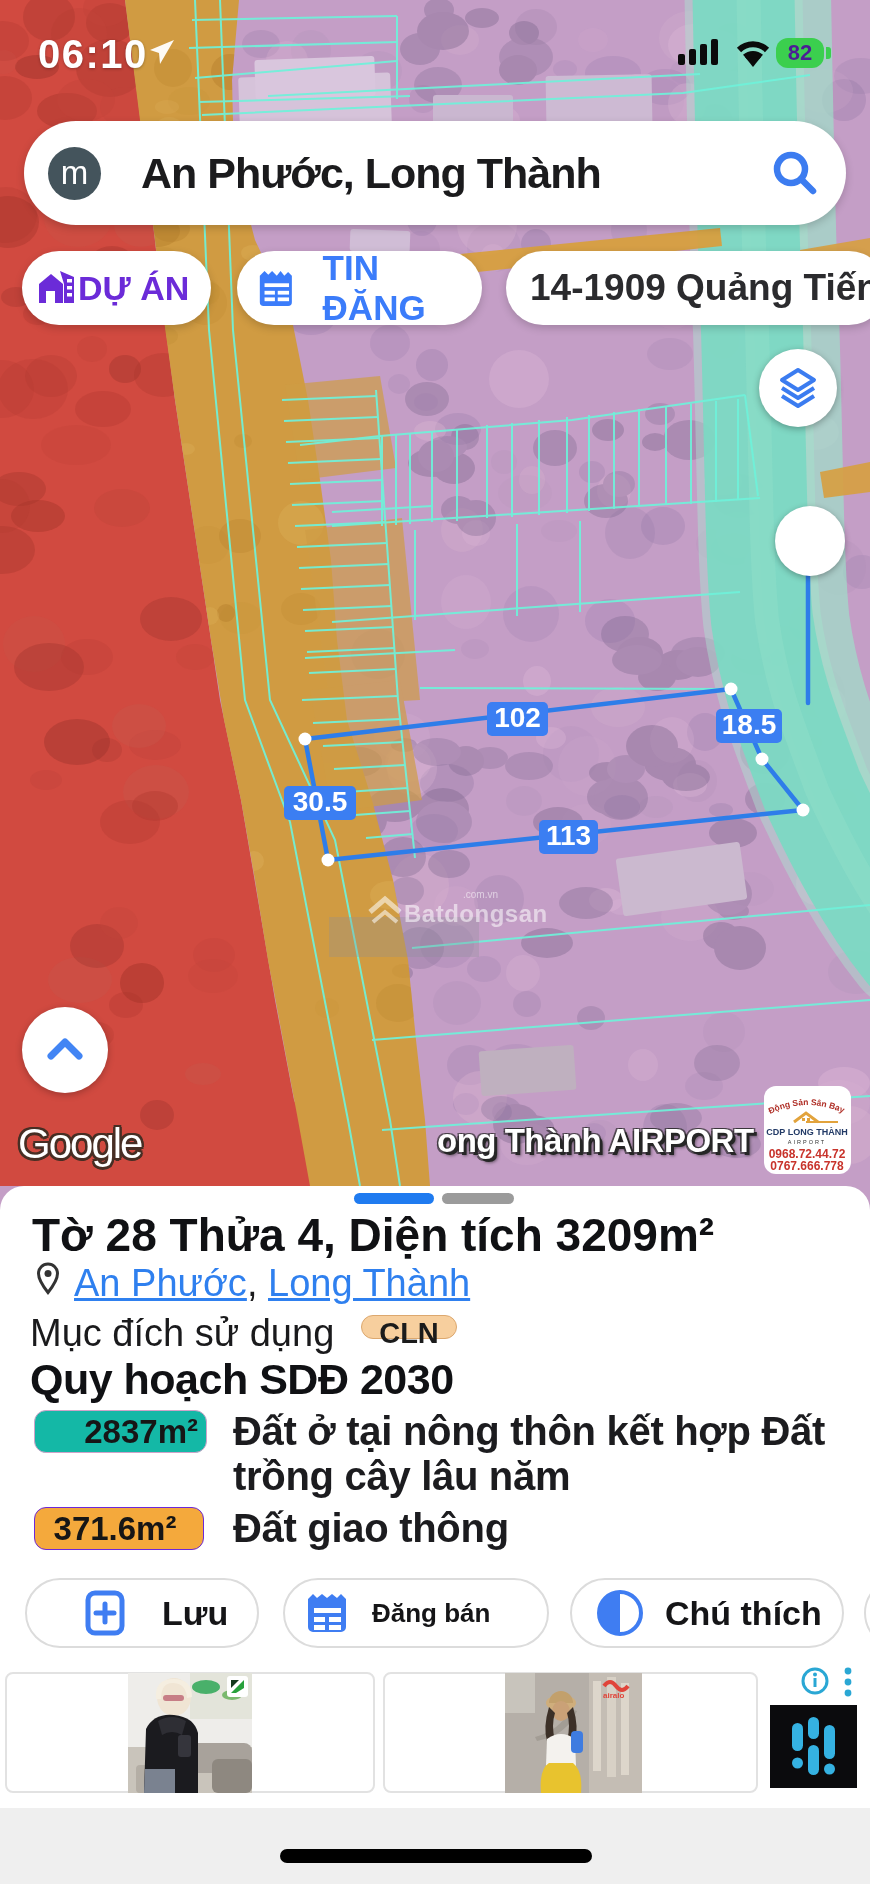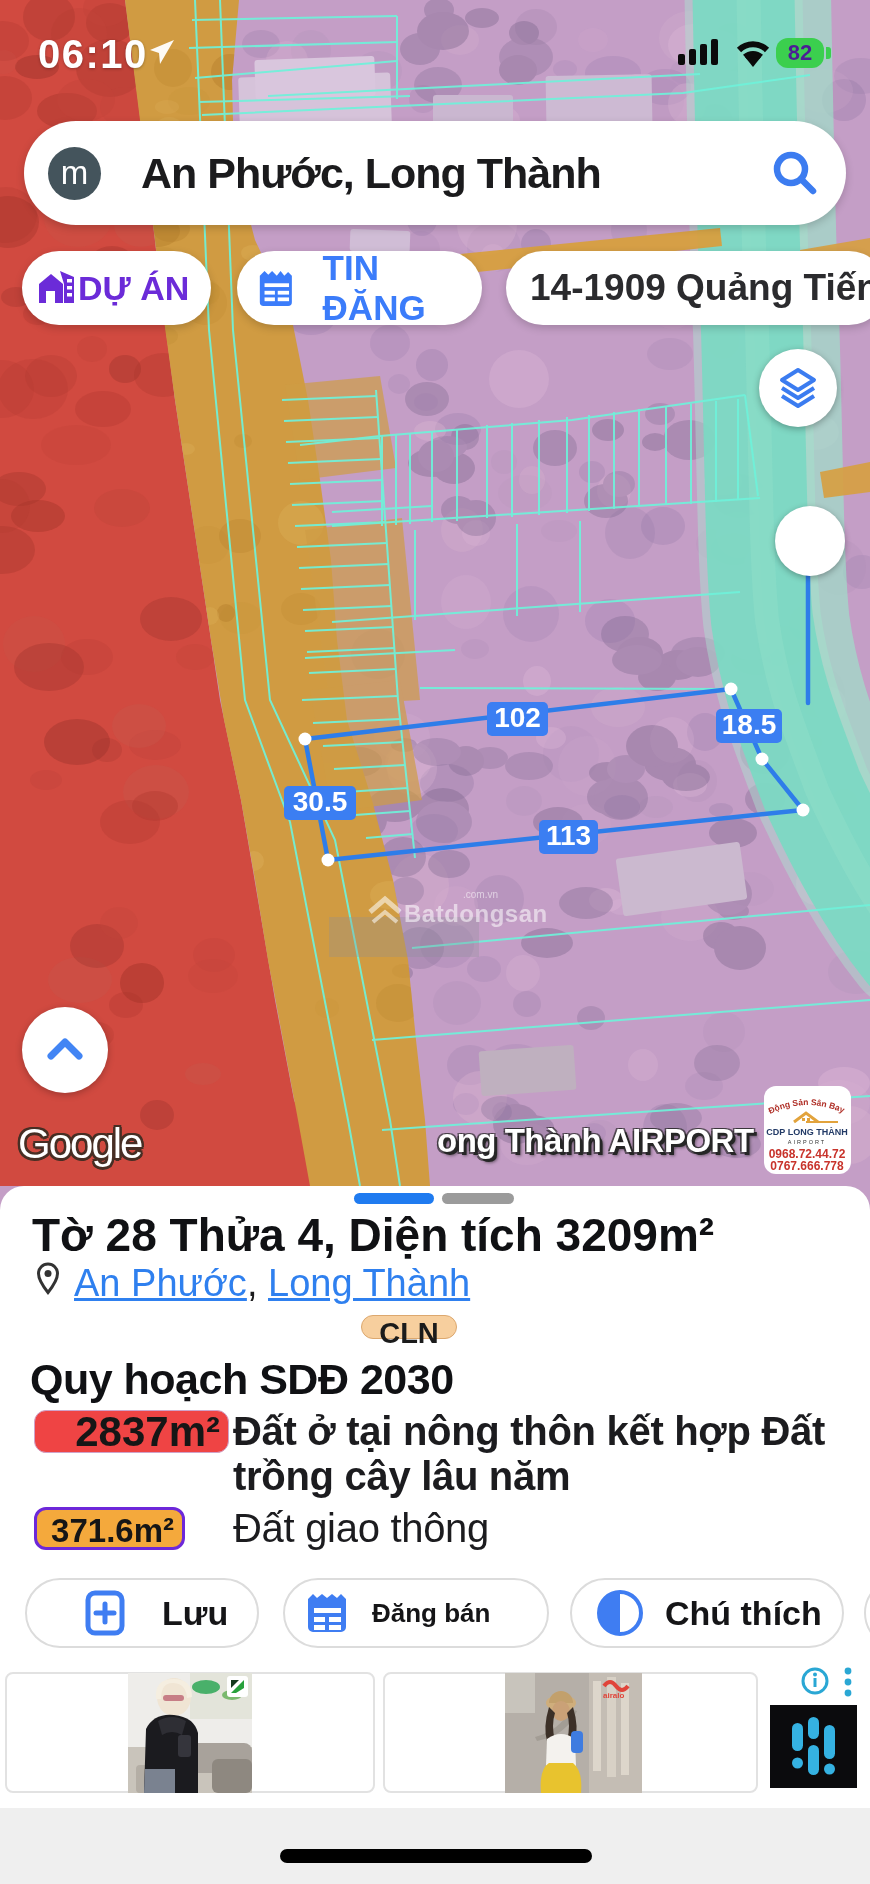--- a/index.html
+++ b/index.html
@@ -578,32 +578,33 @@
 <div class="abs" style="left:32px;top:1208px;font-size:46px;font-weight:bold;color:#101114;letter-spacing:0px">Tờ 28 Thửa 4, Diện tích 3209m²</div>
 
 <svg class="abs" style="left:36px;top:1262px" width="24" height="34" viewBox="0 0 24 34">
       <path d="M12,2 a9.5,9.5 0 0 1 9.5,9.5 c0,7 -9.5,19 -9.5,19 s-9.5,-12 -9.5,-19 A9.5,9.5 0 0 1 12,2 Z" fill="none" stroke="#333" stroke-width="3"></path>
       <circle cx="12" cy="11.5" r="3.5" fill="#333"></circle>
     </svg>
 <div class="abs" style="left:74px;top:1262px;font-size:38px;color:#1b1b1d">
 <span style="color:#2f80ef;text-decoration:underline">An Phước</span>,&nbsp;<span style="color:#2f80ef;text-decoration:underline">Long Thành</span>
 </div>
 
+<div class="abs" style="left:30px;top:1312px;font-size:38px;color:#1a1a1c">Mục đích sử dụng</div>
 
 <div class="abs" style="left:361px;top:1315px;width:96px;height:24px;border-radius:18px;background:#f7cf9e;border:1px solid #dca86f;color:#1b1b1b;font-size:29px;font-weight:bold;text-align:center;line-height:34px">CLN</div>
 
 <div class="abs" style="left:30px;top:1355px;font-size:43px;font-weight:bold;color:#101114;letter-spacing:-0.5px">Quy hoạch SDĐ 2030</div>
 
-<div class="abs" style="left:34px;top:1410px;width:195px;height:43px;border-radius:12px;background:#ef4444;border:1px solid #cfa3c9;color:#161616;font-size:42px;font-weight:bold;text-align:right;line-height:41px;padding-right:8px">2837m²</div>
+<div class="abs" style="left:34px;top:1410px;width:173px;height:43px;border-radius:12px;background:#14b8a6;border:1px solid #cfa3c9;color:#161616;font-size:33px;font-weight:bold;text-align:right;line-height:41px;padding-right:8px">2837m²</div>
 
 <div class="abs" style="left:233px;top:1409px;width:630px;font-size:40px;font-weight:bold;color:#1c1c1f;line-height:45px;letter-spacing:-0.3px">Đất ở tại nông thôn kết hợp Đất trồng cây lâu năm</div>
 
-<div class="abs" style="left:34px;top:1507px;width:151px;height:43px;border-radius:12px;background:#f4a93c;border:3px solid #6d28d9;color:#161616;font-size:33px;font-weight:bold;text-align:right;line-height:41px;padding-right:8px">371.6m²</div>
-
-<div class="abs" style="left:233px;top:1506px;font-size:40px;font-weight:normal;color:#1c1c1f;letter-spacing:-0.3px">Đất giao thông</div>
+<div class="abs" style="left:34px;top:1507px;width:170px;height:43px;border-radius:12px;background:#f4a93c;border:1px solid #6d28d9;color:#161616;font-size:33px;font-weight:bold;text-align:center;line-height:41px;padding-right:8px">371.6m²</div>
+
+<div class="abs" style="left:233px;top:1506px;font-size:40px;font-weight:bold;color:#1c1c1f;letter-spacing:-0.3px">Đất giao thông</div>
 
 <div class="abs pill" style="left:25px;top:1578px;width:234px;height:70px;box-shadow:none;border:2px solid #dcdcdc">
 <svg style="margin-left:57px" width="42" height="46" viewBox="0 0 42 46">
         <rect x="4" y="3" width="34" height="40" rx="7" fill="none" stroke="#3f7df2" stroke-width="5"></rect>
         <line x1="21" y1="14" x2="21" y2="32" stroke="#3f7df2" stroke-width="5" stroke-linecap="round"></line>
         <line x1="12" y1="23" x2="30" y2="23" stroke="#3f7df2" stroke-width="5" stroke-linecap="round"></line>
       </svg>
 <div style="margin-left:36px;font-size:34px;font-weight:bold;color:#151517">Lưu</div>
 </div>
 

